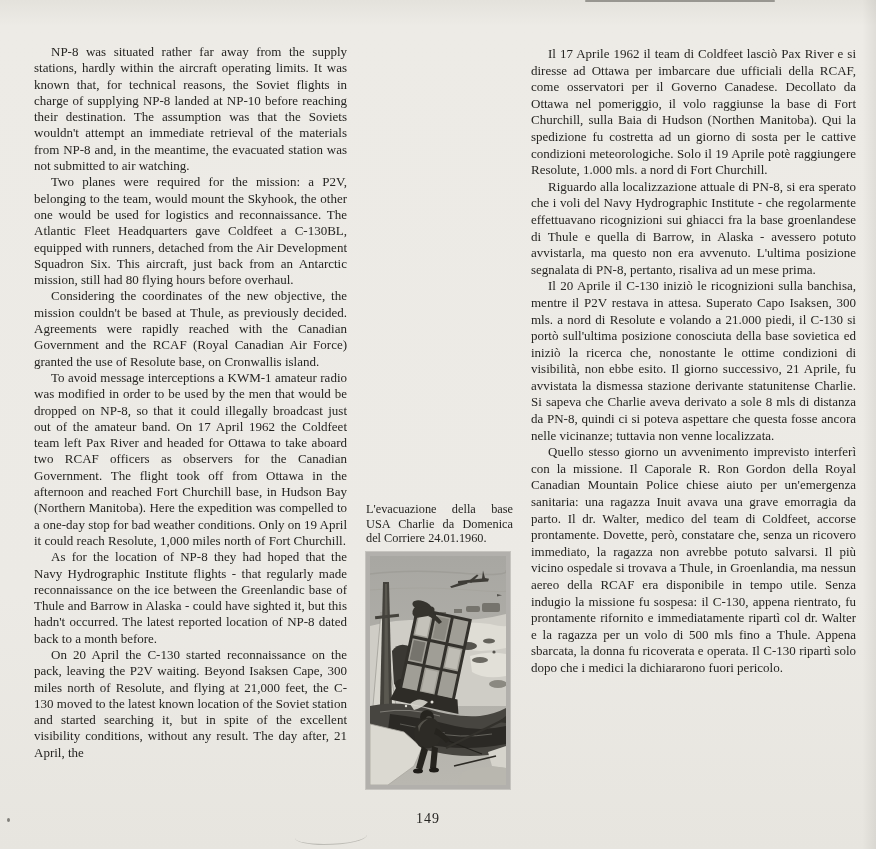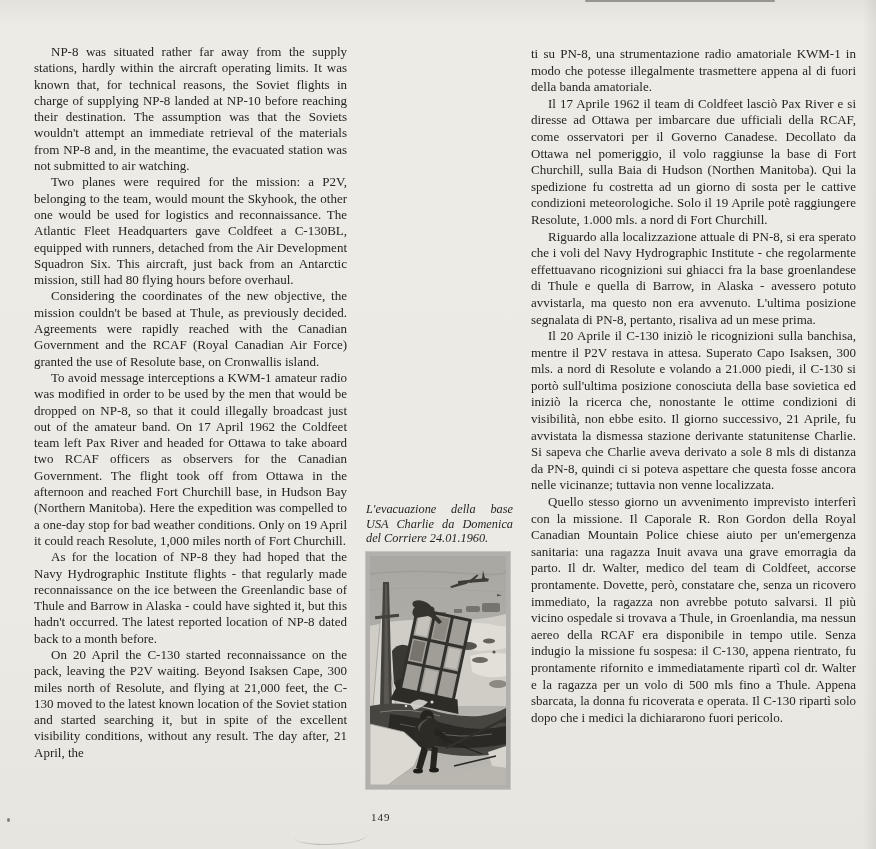--- a/index.html
+++ b/index.html
@@ -20,28 +20,28 @@
 
   .col{position:absolute;font-size:13px;}
   .col p{margin:0;text-align:justify;text-indent:17px;}
   .col-left{left:34px;top:44px;width:313px;height:762px;overflow:hidden;
     line-height:16.3px;}
   .col-right{left:531px;top:46px;width:325px;height:760px;overflow:hidden;
     line-height:16.6px;}
   .col p.cont{text-indent:0;}
 
   .caption{position:absolute;left:366px;top:502px;width:147px;margin:0;
-    font-style:italic;font-size:12.3px;line-height:14.6px;text-align:justify;}
+    font-size:12.3px;line-height:14.6px;text-align:justify;}
 
   .figure{position:absolute;left:365px;top:551px;width:146px;height:239px;
     background:#b2b0ac;box-shadow:0 0 0 1px #c6c4bf inset;}
   .figure svg{position:absolute;left:5px;top:5px;display:block;}
 
-  .page-number{position:absolute;left:371px;top:811px;width:140px;margin:0;
-    text-align:left;font-size:11px;letter-spacing:1px;}
+  .page-number{position:absolute;left:358px;top:811px;width:140px;margin:0;
+    text-align:center;font-size:14px;letter-spacing:1px;}
 </style>
 </head>
 <body>
 
 <div class="scan-line-top"></div>
 <div class="edge-shade-right"></div>
 <div class="curl-mark"></div>
 <div class="speck"></div>
 
 <div class="col col-left">
@@ -158,20 +158,19 @@
 
     <g>
       <path d="M76,192 L133,164" stroke="#33312c" stroke-width="2.2"></path>
       <path d="M128,166 L136,160 L136,167 Z" fill="#33312c"></path>
       <path d="M84,210 L126,200" stroke="#2c2a25" stroke-width="1.6"></path>
     </g>
   </svg>
 </div>
 
 <div class="col col-right">
-  <p class="cont">ti su PN-8, una strumentazione radio amatoriale KWM-1 in modo che potesse illegalmente trasmettere appena al di fuori della banda amatoriale.</p>
   <p>Il 17 Aprile 1962 il team di Coldfeet lasciò Pax River e si diresse ad Ottawa per imbarcare due ufficiali della RCAF, come osservatori per il Governo Canadese. Decollato da Ottawa nel pomeriggio, il volo raggiunse la base di Fort Churchill, sulla Baia di Hudson (Northen Manitoba). Qui la spedizione fu costretta ad un giorno di sosta per le cattive condizioni meteorologiche. Solo il 19 Aprile potè raggiungere Resolute, 1.000 mls. a nord di Fort Churchill.</p>
   <p>Riguardo alla localizzazione attuale di PN-8, si era sperato che i voli del Navy Hydrographic Institute - che regolarmente effettuavano ricognizioni sui ghiacci fra la base groenlandese di Thule e quella di Barrow, in Alaska - avessero potuto avvistarla, ma questo non era avvenuto. L'ultima posizione segnalata di PN-8, pertanto, risaliva ad un mese prima.</p>
   <p>Il 20 Aprile il C-130 iniziò le ricognizioni sulla banchisa, mentre il P2V restava in attesa. Superato Capo Isaksen, 300 mls. a nord di Resolute e volando a 21.000 piedi, il C-130 si portò sull'ultima posizione conosciuta della base sovietica ed iniziò la ricerca che, nonostante le ottime condizioni di visibilità, non ebbe esito. Il giorno successivo, 21 Aprile, fu avvistata la dismessa stazione derivante statunitense Charlie. Si sapeva che Charlie aveva derivato a sole 8 mls di distanza da PN-8, quindi ci si poteva aspettare che questa fosse ancora nelle vicinanze; tuttavia non venne localizzata.</p>
   <p>Quello stesso giorno un avvenimento imprevisto interferì con la missione. Il Caporale R. Ron Gordon della Royal Canadian Mountain Police chiese aiuto per un'emergenza sanitaria: una ragazza Inuit avava una grave emorragia da parto. Il dr. Walter, medico del team di Coldfeet, accorse prontamente. Dovette, però, constatare che, senza un ricovero immediato, la ragazza non avrebbe potuto salvarsi. Il più vicino ospedale si trovava a Thule, in Groenlandia, ma nessun aereo della RCAF era disponibile in tempo utile. Senza indugio la missione fu sospesa: il C-130, appena rientrato, fu prontamente rifornito e immediatamente ripartì col dr. Walter e la ragazza per un volo di 500 mls fino a Thule. Appena sbarcata, la donna fu ricoverata e operata. Il C-130 ripartì solo dopo che i medici la dichiararono fuori pericolo.</p>
 </div>
 
 <p class="page-number">149</p>
 
 </body></html>

